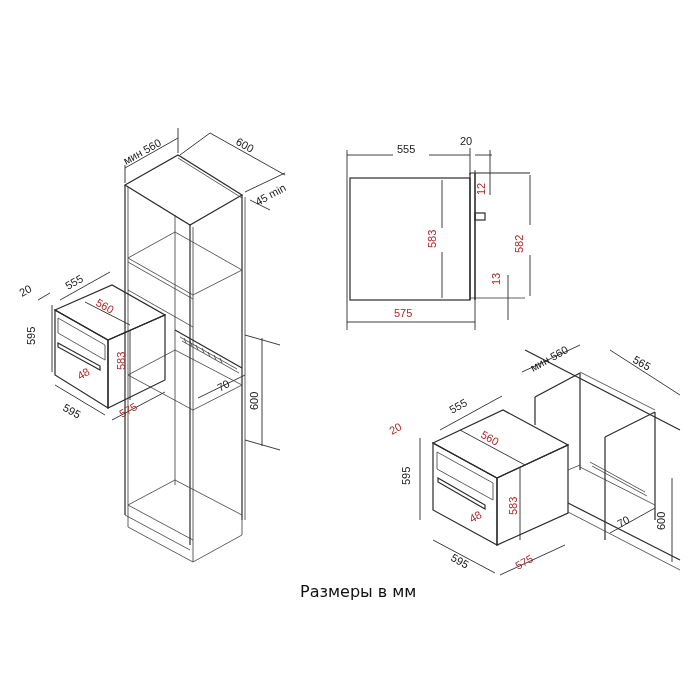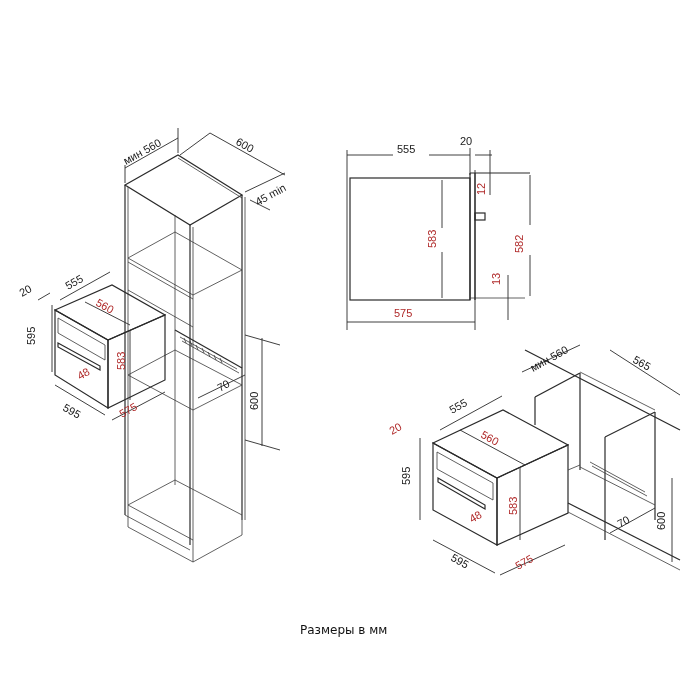--- a/index.html
+++ b/index.html
@@ -3,21 +3,21 @@
   <meta charset="utf-8">
   <style>
     html, body { margin: 0; padding: 0; background: #ffffff; }
     body { width: 700px; height: 700px; position: relative; overflow: hidden; font-family: "Liberation Sans", sans-serif; }
     svg { position: absolute; left: 0; top: 0; }
     .ln { stroke: #2a2a2a; stroke-width: 1.2; fill: none; }
     .lnt { stroke: #3a3a3a; stroke-width: 0.8; fill: none; }
     .dim { stroke: #2a2a2a; stroke-width: 0.9; fill: none; }
     .t { font-family: "Liberation Sans", sans-serif; font-size: 11px; fill: #1a1a1a; }
     .r { font-family: "Liberation Sans", sans-serif; font-size: 11px; fill: #b02a2a; }
-    .caption { position: absolute; left: 300px; top: 582px; font-size: 12px; color: #111; font-family: "DejaVu Sans", sans-serif; margin-top: 41px; }
+    .caption { position: absolute; left: 300px; top: 582px; font-size: 16px; color: #111; font-family: "DejaVu Sans", sans-serif; }
   </style>
 </head>
 <body>
 
 <svg width="700" height="700" viewBox="0 0 700 700">
 
   <g>
 
     <polygon class="ln" points="125,185 178,155 242,195 190,225"></polygon>
     <line class="lnt" x1="178" y1="158" x2="242" y2="198"></line>

